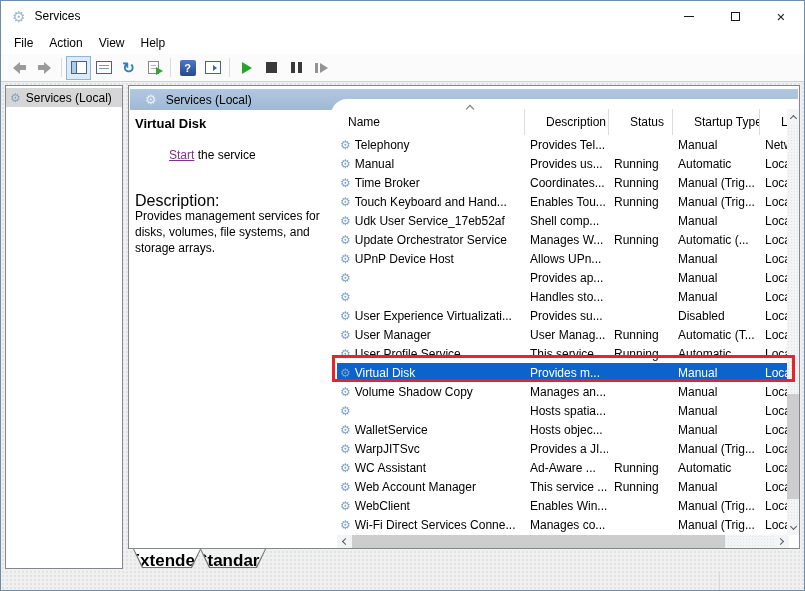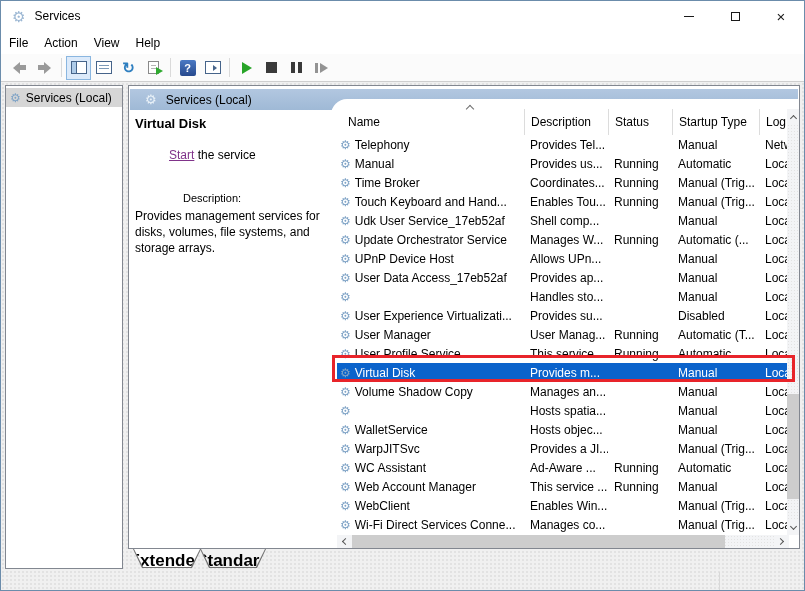--- a/index.html
+++ b/index.html
@@ -14,21 +14,21 @@
   .app-icon { margin:0 9px 0 11px; color:#9db8d4; font-size:15px; line-height:1; }
   .title-text { font-size:12px; }
   .win-controls { margin-left:auto; display:flex; height:100%; }
   .win-btn { width:46px; height:100%; display:flex; align-items:center; justify-content:center;
              color:#1a1a1a; font-size:15px; }
   .min-glyph { display:block; width:10px; height:1px; background:#1a1a1a; }
   .max-glyph { display:block; width:9px; height:9px; border:1px solid #1a1a1a; background:#fff; }
 
   
   .menubar { position:absolute; top:30px; left:0; width:100%; height:23px; background:#fff;
-             display:flex; align-items:center; }
+             display:flex; align-items:center; padding-left:5px; }
   .menu-item { padding:0 8px; font-size:12px; }
 
   
   .toolbar { position:absolute; top:53px; left:0; width:100%; height:28px; background:#fbfbfb;
              border-bottom:1px solid #cfcfcf; display:flex; align-items:center; padding-left:6px; }
   .tb-btn { width:25px; height:24px; display:flex; align-items:center; justify-content:center;
             border:1px solid transparent; }
   .tb-btn.active { background:#dceafa; border:1px solid #8ab6e0; }
   .tb-sep { width:1px; height:19px; background:#dadada; margin:0 4px; }
   .nav-arrow { display:flex; align-items:center; }
@@ -78,28 +78,28 @@
   .main-panel { position:absolute; left:127px; top:84px; width:672px; height:464px; background:#fff;
                 border:1px solid #828790; }
   .blue-bar { position:absolute; top:3px; left:1px; right:1px; height:21px;
               background:linear-gradient(#b2c7e0,#9fb9d6); display:flex; align-items:center;
               gap:9px; padding-left:15px; font-size:12px; }
   .blue-bar .gear { color:#e9f1f8; font-size:13px; }
 
   .svc-name { position:absolute; left:6px; top:30px; font-weight:bold; font-size:13px; }
   .svc-start { position:absolute; left:6px; top:62px; font-size:12px;margin-left:34px; }
   .svc-start a { color:#80338a; text-decoration:underline; }
-  .desc-label { position:absolute; left:6px; top:106px; font-size:11px;margin-left:48px; }
+  .desc-label { position:absolute; left:6px; top:106px; font-size:16px; }
   .desc-text { position:absolute; left:6px; top:122px; width:198px; font-size:12px; line-height:16px; }
 
   .list-box { position:absolute; left:202px; top:13px; width:468px; height:449px; background:#fff;
               border-top-left-radius:16px; }
   .lheader { position:absolute; left:6px; top:10px; width:452px; height:26px; display:grid;
              grid-template-columns:187px 84px 64px 87px 30px; align-items:center; font-size:12px; }
-  .lheader .hcell { height:100%; display:flex; align-items:center; padding-left:6px; overflow:hidden;
+  .lheader .hcell { height:100%; display:flex; align-items:center; padding-left:21px; overflow:hidden;
                     white-space:nowrap; }
   .lheader .hcell.first { padding-left:11px; }
   .lheader .hcell.sep { border-left:1px solid #dcdcdc; }
   .sort-chev { position:absolute; left:136px; top:7px; width:6px; height:6px; border:solid #6e6e6e;
                border-width:0 1.5px 1.5px 0; transform:rotate(-135deg); }
   .lrows { position:absolute; left:6px; top:36px; width:452px; }
   .lrow { display:grid; grid-template-columns:187px 84px 64px 87px 30px; height:19px; align-items:center;
           white-space:nowrap; font-size:12px; }
   .lrow .cell { overflow:hidden; padding-left:6px; }
   .lrow .cell.namec { padding-left:3px; display:flex; align-items:center; gap:4px; overflow:hidden; }
@@ -328,21 +328,20 @@
               <span>UPnP Device Host</span>
             </div>
             <div class="cell">Allows UPn...</div>
             <div class="cell"></div>
             <div class="cell">Manual</div>
             <div class="cell">Loca</div>
           </div>
           <div class="lrow">
             <div class="cell namec">
               <span class="gear">⚙</span>
-              <span>User Data Access_17eb52af</span>
             </div>
             <div class="cell">Provides ap...</div>
             <div class="cell"></div>
             <div class="cell">Manual</div>
             <div class="cell">Loca</div>
           </div>
           <div class="lrow">
             <div class="cell namec">
               <span class="gear">⚙</span>
             </div>

